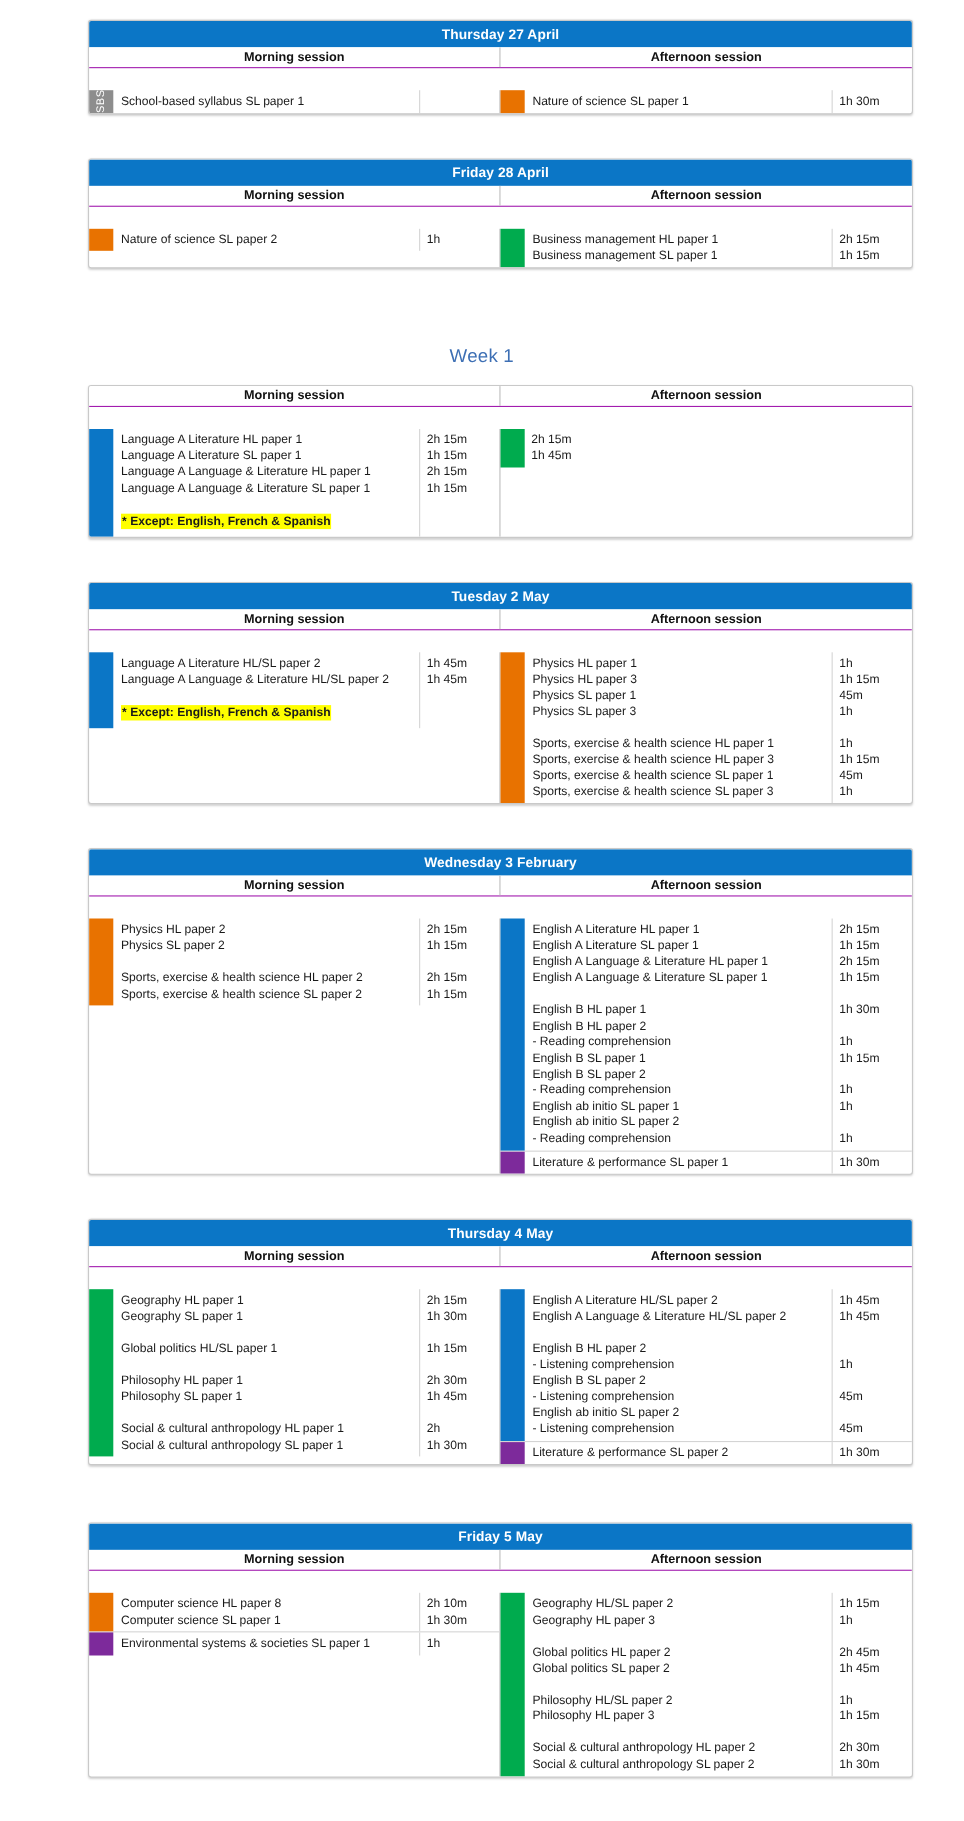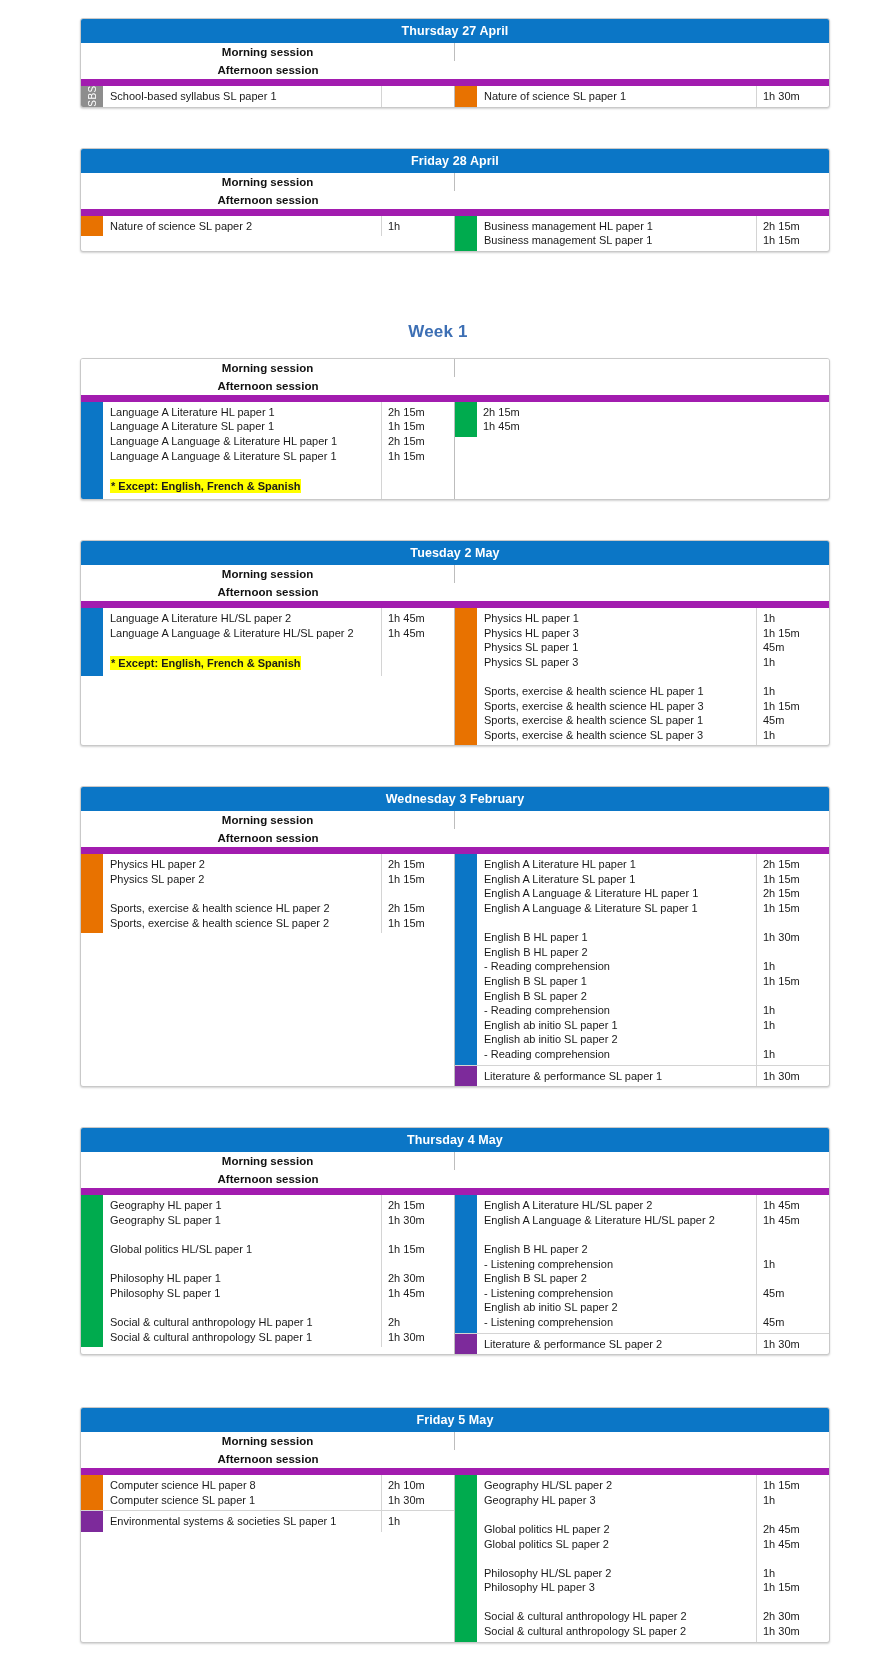--- a/index.html
+++ b/index.html
@@ -27,40 +27,40 @@
     background:#0b76c6;
     color:#ffffff;
     font-weight:bold;
     font-size:12.5px;
     text-align:center;
     padding:5px 0 5px 0;
     letter-spacing:.1px;
   }
   .session-head{
     display:flex;
-    border-bottom:7px solid #a21caf;
+    border-bottom:1px solid #a21caf;
     background:#ffffff;
-    flex-direction:column;
   }
   .session-head .sh{
     font-weight:bold;
     font-size:11.5px;
     text-align:center;
     padding:3px 0 3px 0;
     box-sizing:border-box;
   }
   .sh.morning{width:50%;border-right:1px solid #bdbdbd;}
   .sh.afternoon{width:50%;}
 
   .sessions{display:flex;align-items:stretch;}
   .session{
     width:50%;
     display:flex;
     flex-direction:column;
     box-sizing:border-box;
+    margin-top:20px;
   }
   .session.morning{border-right:1px solid #bdbdbd;}
 
   .grp{
     display:flex;
     align-items:stretch;
     border-bottom:1px solid #d4d4d4;
     box-sizing:border-box;
   }
   .grp:last-child{border-bottom:none;}
@@ -122,21 +122,21 @@
     display:inline-block;
     padding:0 1px;
     margin-top:1px;
   }
   .note-wrap{line-height:14.6px;}
 
   
   .week-head{
     text-align:center;
     font-size:17px;
-    font-weight:bold;
+    font-weight:normal;
     color:#3d6fb4;
     padding:18px 0 16px 0;
     letter-spacing:.2px;
   }
   .week-rule{
     width:750px;
     height:1px;
     background:#d0d0d0;
     margin:0 auto;
   }

